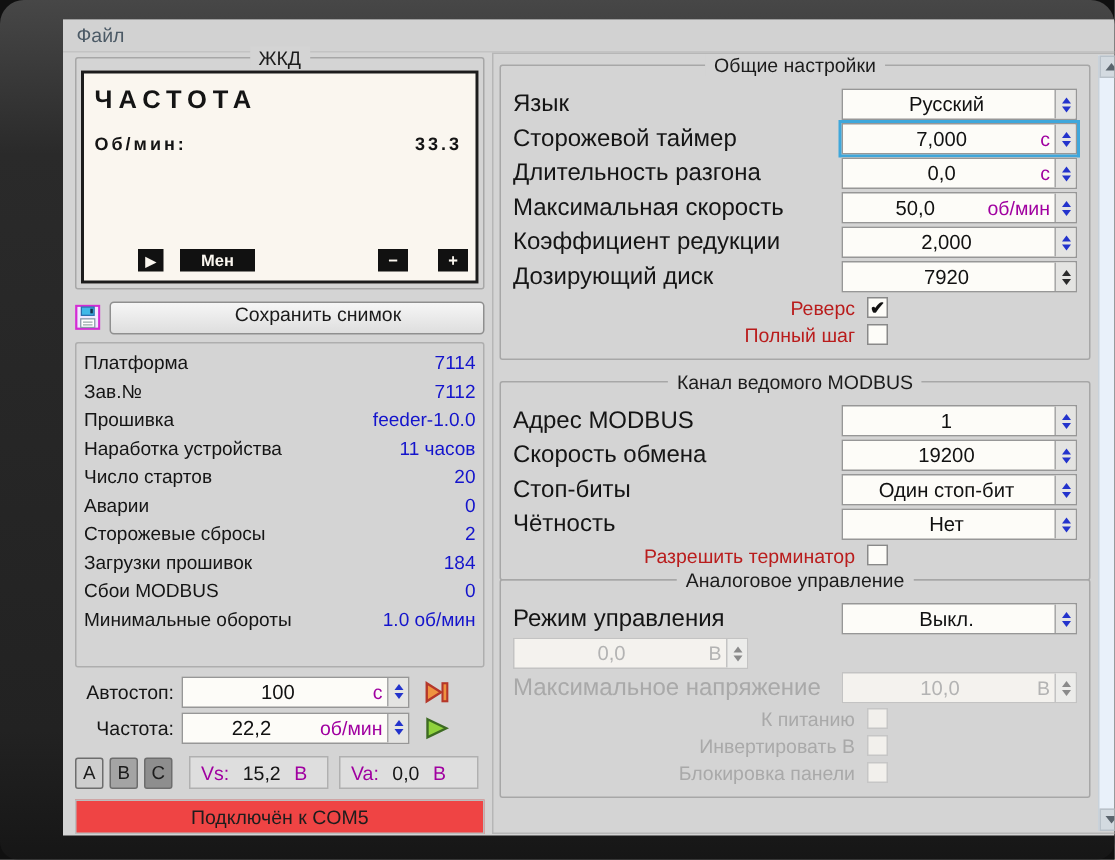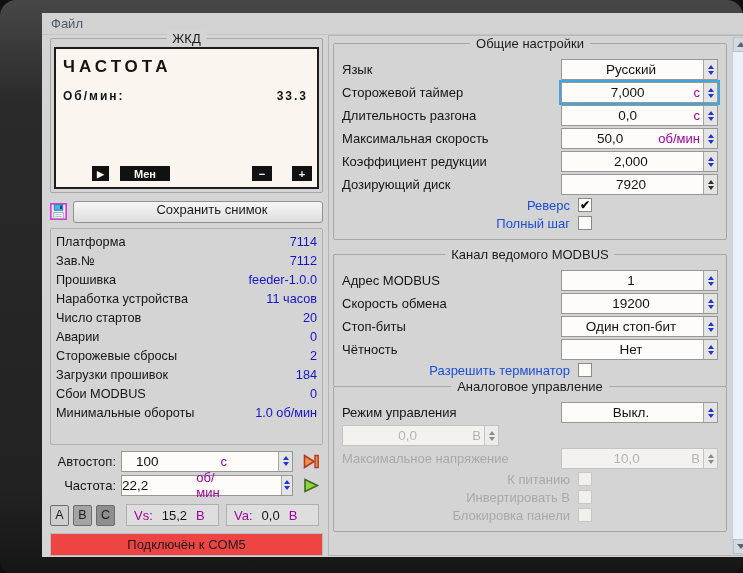--- a/index.html
+++ b/index.html
@@ -40,21 +40,21 @@
         gap:2px;background:#e4e4e2;border-left:1px solid #a8a8a8;}
   .tri{width:0;height:0;border-left:3.5px solid transparent;border-right:3.5px solid transparent;}
   .tri.up{border-bottom:4.5px solid #2333cc;}
   .tri.dn{border-top:4.5px solid #2333cc;}
   .darkarrow .tri.up{border-bottom-color:#2b2b2b;}
   .darkarrow .tri.dn{border-top-color:#2b2b2b;}
   .focus{outline:2px solid #3fa7db;outline-offset:0px;}
   
   .arow{position:absolute;left:8px;width:273px;height:22px;display:flex;align-items:center;}
   .alab{width:66px;text-align:right;font-size:13px;color:#151515;margin-right:5px;}
-  .aspin{width:172px;gap:48px;}
+  .aspin{width:152px;}
   .ibtn{width:24px;height:22px;margin-left:6px;border:none;background:transparent;display:flex;
         align-items:center;justify-content:center;padding:0;}
   
   .abc-row{position:absolute;left:8px;top:489px;width:273px;height:26px;display:flex;align-items:center;}
   .abtn{width:19px;height:21px;margin-right:4px;border:1px solid #6d6d6d;border-radius:2px;
         font-size:12.5px;color:#1c1c1c;display:flex;align-items:center;justify-content:center;}
   .abtn.a{background:#cecece;}
   .abtn.b{background:#a4a4a4;}
   .abtn.c{background:#8e8e8e;}
   .vframe{height:22px;border:1px solid #b0b0b0;background:#dedede;display:flex;align-items:center;
@@ -62,24 +62,24 @@
   .vframe .vl{color:#a000a0;margin-right:9px;}
   .vframe .vv{color:#141414;margin-right:9px;}
   .vframe .vu{color:#a000a0;}
   
   .status{position:absolute;left:8px;top:520px;width:273px;height:23px;border:1px solid #bcbcbc;background:#ef4444;
           display:flex;align-items:center;justify-content:center;font-size:13px;color:#1d1d1d;}
   
   .rpanel{position:absolute;left:286px;top:22px;width:424px;height:521px;border:1px solid #b6b6b6;background:#d4d4d4;}
   .rgroup{position:absolute;left:4px;width:394px;border:1px solid #a7a7a7;border-radius:2px;padding:15px 8px 6px 8px;}
   .srow{display:flex;align-items:center;height:21px;margin-bottom:2px;}
-  .rlab{flex:1;font-size:13px;color:#151515;}
+  .rlab{flex:1;font-size:16px;color:#151515;}
   .rspin{width:157px;}
   .crow{display:flex;align-items:center;height:16px;margin-bottom:2px;}
-  .clab{width:228px;text-align:right;font-size:13px;color:#1d4ed8;margin-right:8px;}
+  .clab{width:228px;text-align:right;font-size:13px;color:#b91c1c;margin-right:8px;}
   .cb{width:14px;height:14px;background:#fdfcf8;border:1px solid #898989;font-size:12px;font-weight:bold;
       color:#111;line-height:12px;text-align:center;}
   .dis .rlab,.dis .clab{color:#a9a9a9;}
   .dis .spin{background:#f4f2ee;border-color:#c3c3c3;}
   .dis .spin .sval,.dis .spin .ssuf{color:#b3b3b3;}
   .dis .sbtn{background:#ececea;border-left-color:#c3c3c3;}
   .dis .tri.up{border-bottom-color:#8a8a8a;}
   .dis .tri.dn{border-top-color:#8a8a8a;}
   .dis .cb{background:#f2f0ec;border-color:#c6c6c6;}
   

